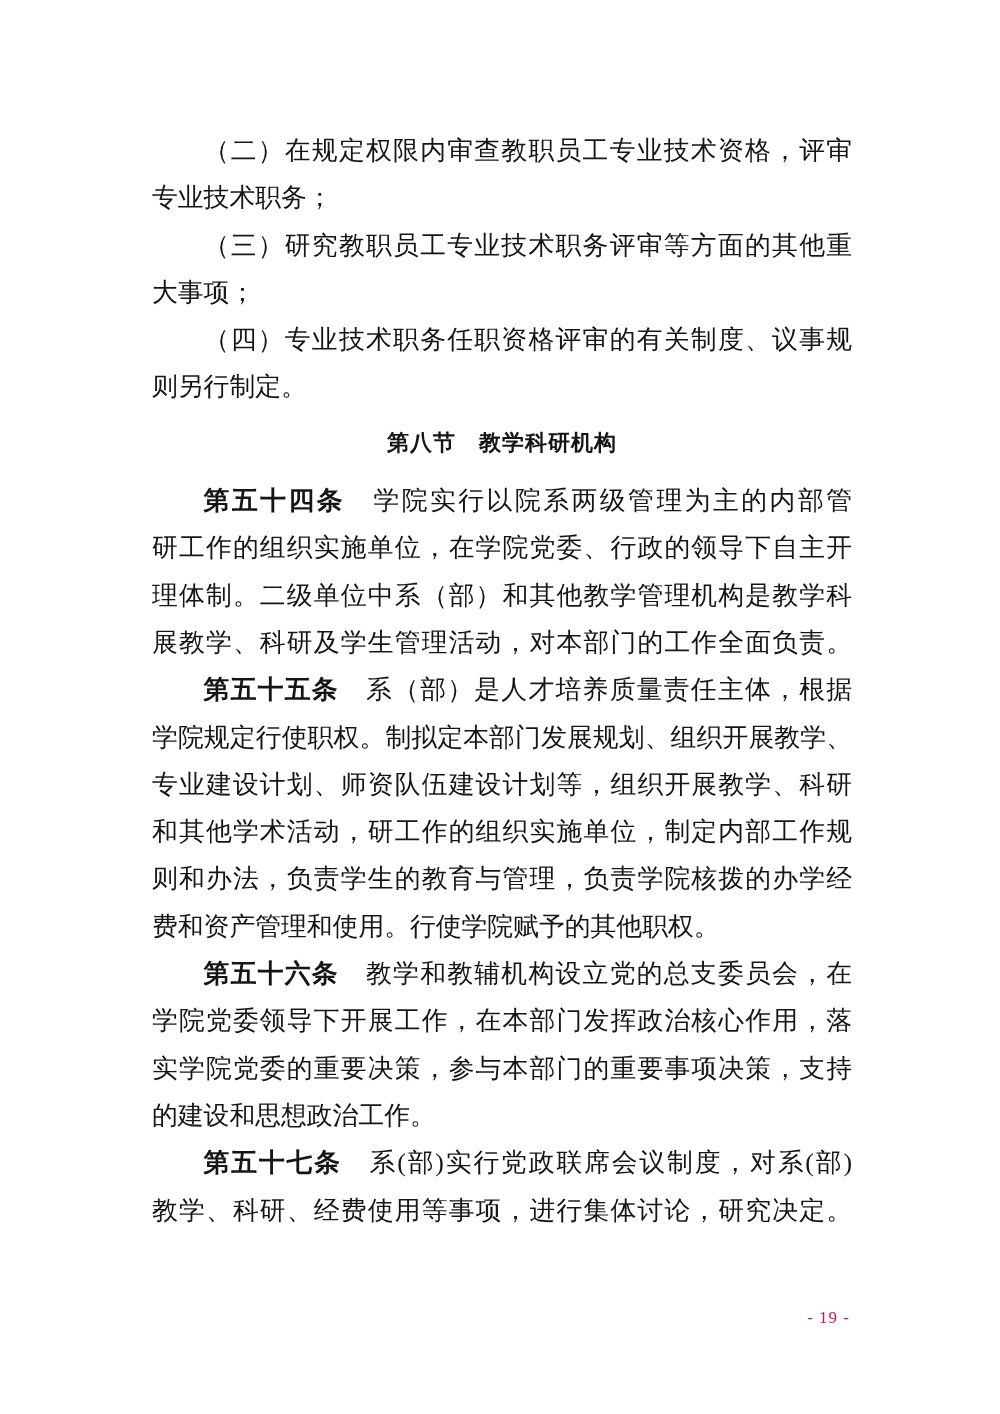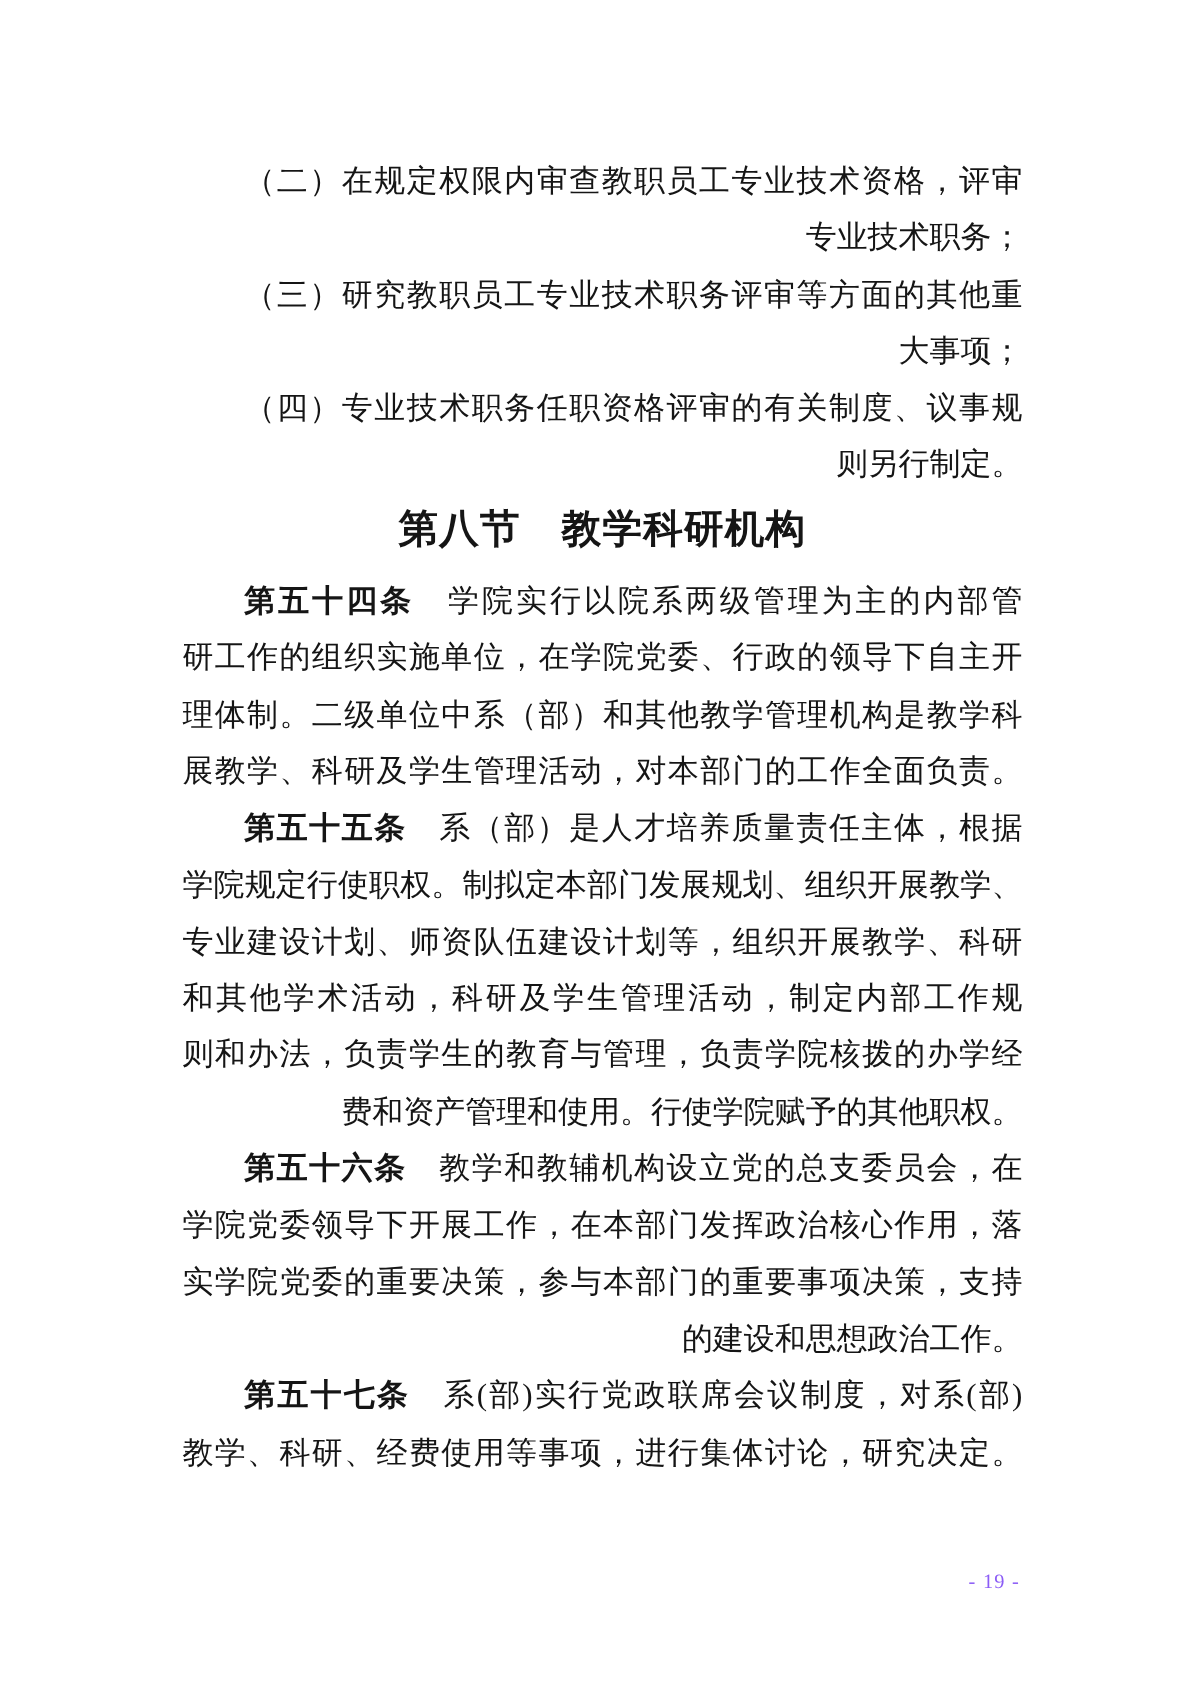--- a/index.html
+++ b/index.html
@@ -8,31 +8,31 @@
     font-family:"Liberation Serif","DejaVu Serif",serif;
     color:#151515;
   }
   .page{
     position:absolute;left:0;top:0;width:1000px;height:1414px;background:#ffffff;
   }
   .text-block{
     position:absolute;left:152px;top:127px;width:700px;
     font-size:25.8px;line-height:47.3px;
   }
-  .ln{white-space:normal;text-align:right;}
+  .ln{white-space:normal;}
   .j{text-align:justify;text-align-last:justify;-moz-text-align-last:justify;text-justify:inter-ideograph;}
   .ind{text-indent:2em;}
   .lead{font-weight:700;margin-top:32px;}
   .heading{
-    font-size:33px;font-weight:700;text-align:center;text-align-last:center;
+    font-size:22px;font-weight:700;text-align:center;text-align-last:center;
     margin:8px 0 11px 0;letter-spacing:1px;
   }
   .pagenum{
     position:absolute;right:150px;top:1308px;
-    font-size:17px;letter-spacing:1px;color:#8b5cf6;
+    font-size:17px;letter-spacing:1px;color:#be185d;
     font-family:"Liberation Serif","DejaVu Serif",serif;
   }
 </style>
 </head>
 <body>
 
 <div class="page">
   <div class="text-block">
 
     <div class="ln j ind"><span>（二）在规定权限内审查教职员工专业技术资格，评审</span></div>
@@ -47,21 +47,21 @@
     <div class="heading">第八节　教学科研机构</div>
 
     <div class="ln j ind"><b class="lead">第五十四条</b><span>　学院实行以院系两级管理为主的内部管</span></div>
     <div class="ln j"><span>研工作的组织实施单位，在学院党委、行政的领导下自主开</span></div>
     <div class="ln j"><span>理体制。二级单位中系（部）和其他教学管理机构是教学科</span></div>
     <div class="ln j"><span>展教学、科研及学生管理活动，对本部门的工作全面负责。</span></div>
 
     <div class="ln j ind"><b class="lead">第五十五条</b><span>　系（部）是人才培养质量责任主体，根据</span></div>
     <div class="ln j"><span>学院规定行使职权。制拟定本部门发展规划、组织开展教学、</span></div>
     <div class="ln j"><span>专业建设计划、师资队伍建设计划等，组织开展教学、科研</span></div>
-    <div class="ln j"><span>和其他学术活动，科研及学生管理活动，制定内部工作规</span></div>
+    <div class="ln j"><span>和其他学术活动，研工作的组织实施单位，制定内部工作规</span></div>
     <div class="ln j"><span>则和办法，负责学生的教育与管理，负责学院核拨的办学经</span></div>
     <div class="ln"><span>费和资产管理和使用。行使学院赋予的其他职权。</span></div>
 
     <div class="ln j ind"><b class="lead">第五十六条</b><span>　教学和教辅机构设立党的总支委员会，在</span></div>
     <div class="ln j"><span>学院党委领导下开展工作，在本部门发挥政治核心作用，落</span></div>
     <div class="ln j"><span>实学院党委的重要决策，参与本部门的重要事项决策，支持</span></div>
     <div class="ln"><span>的建设和思想政治工作。</span></div>
 
     <div class="ln j ind"><b class="lead">第五十七条</b><span>　系(部)实行党政联席会议制度，对系(部)</span></div>
     <div class="ln j"><span>教学、科研、经费使用等事项，进行集体讨论，研究决定。</span></div>

